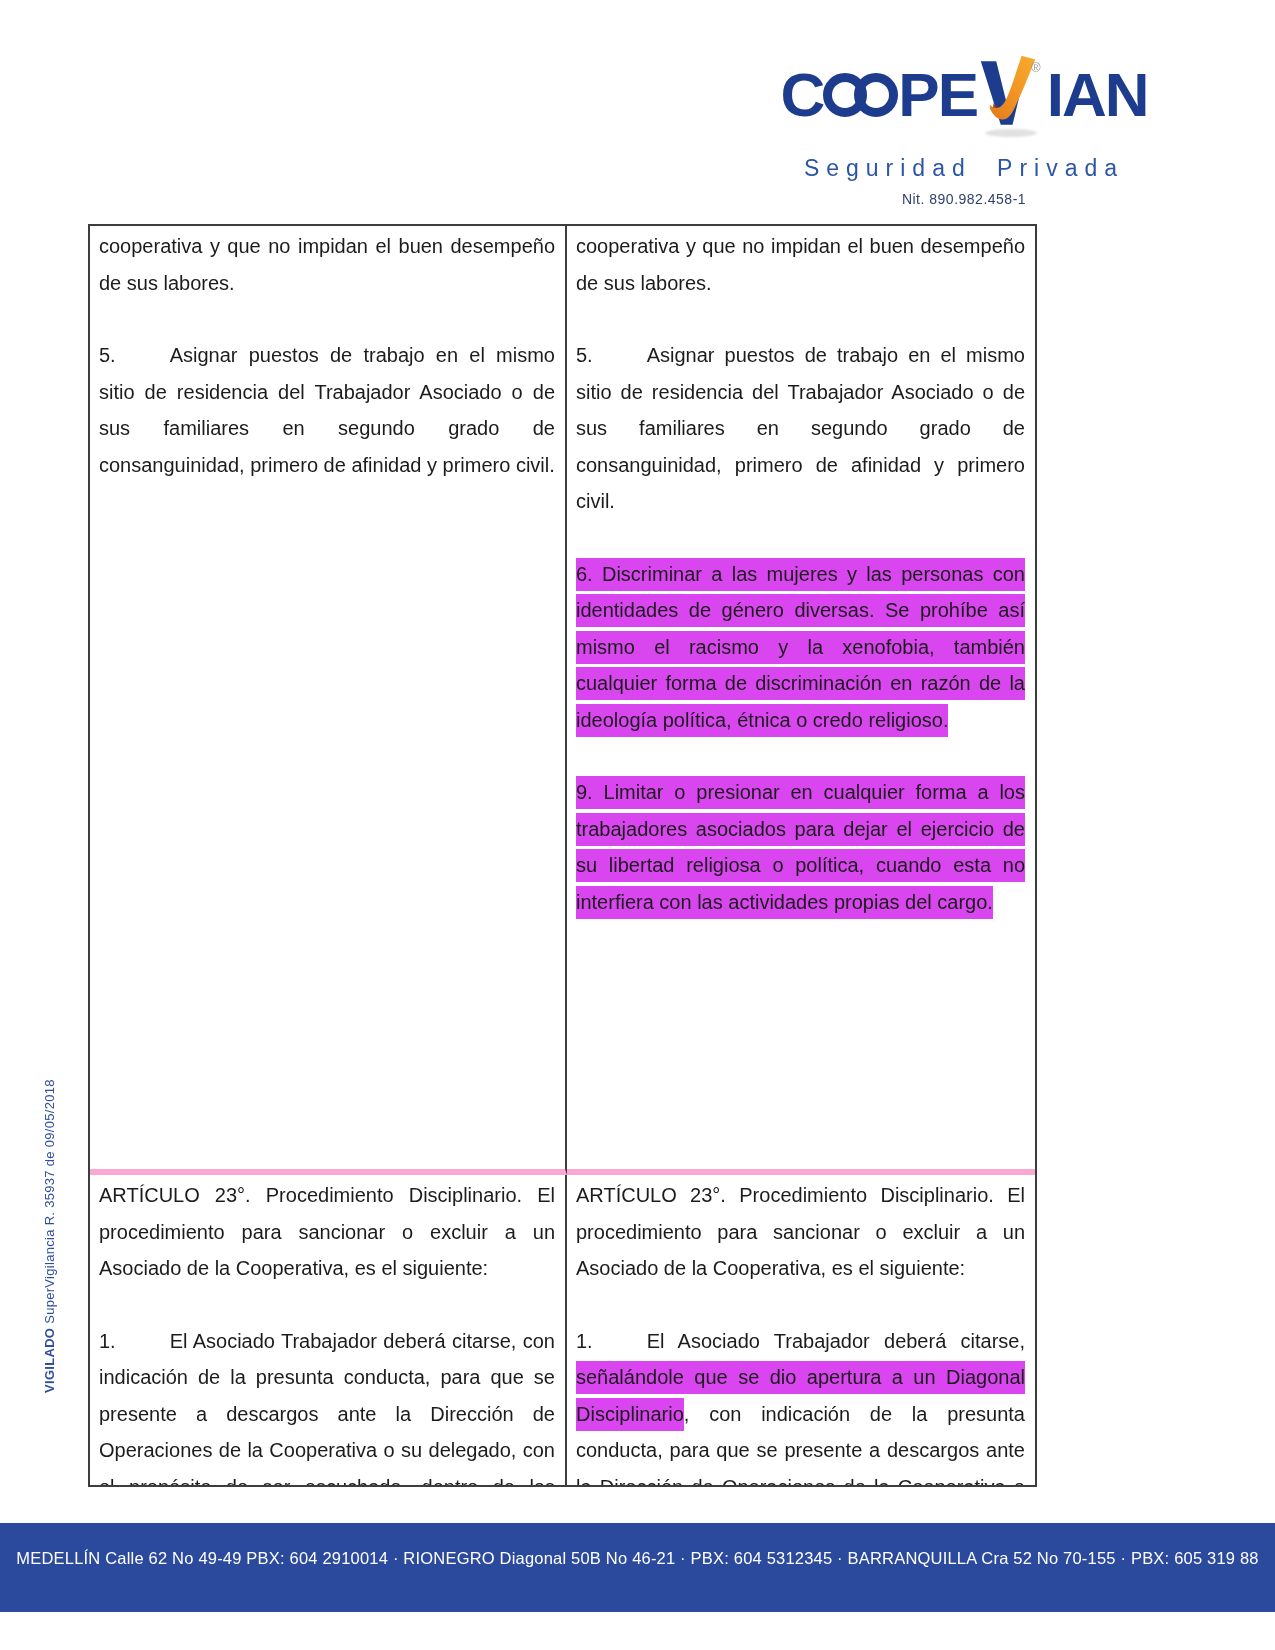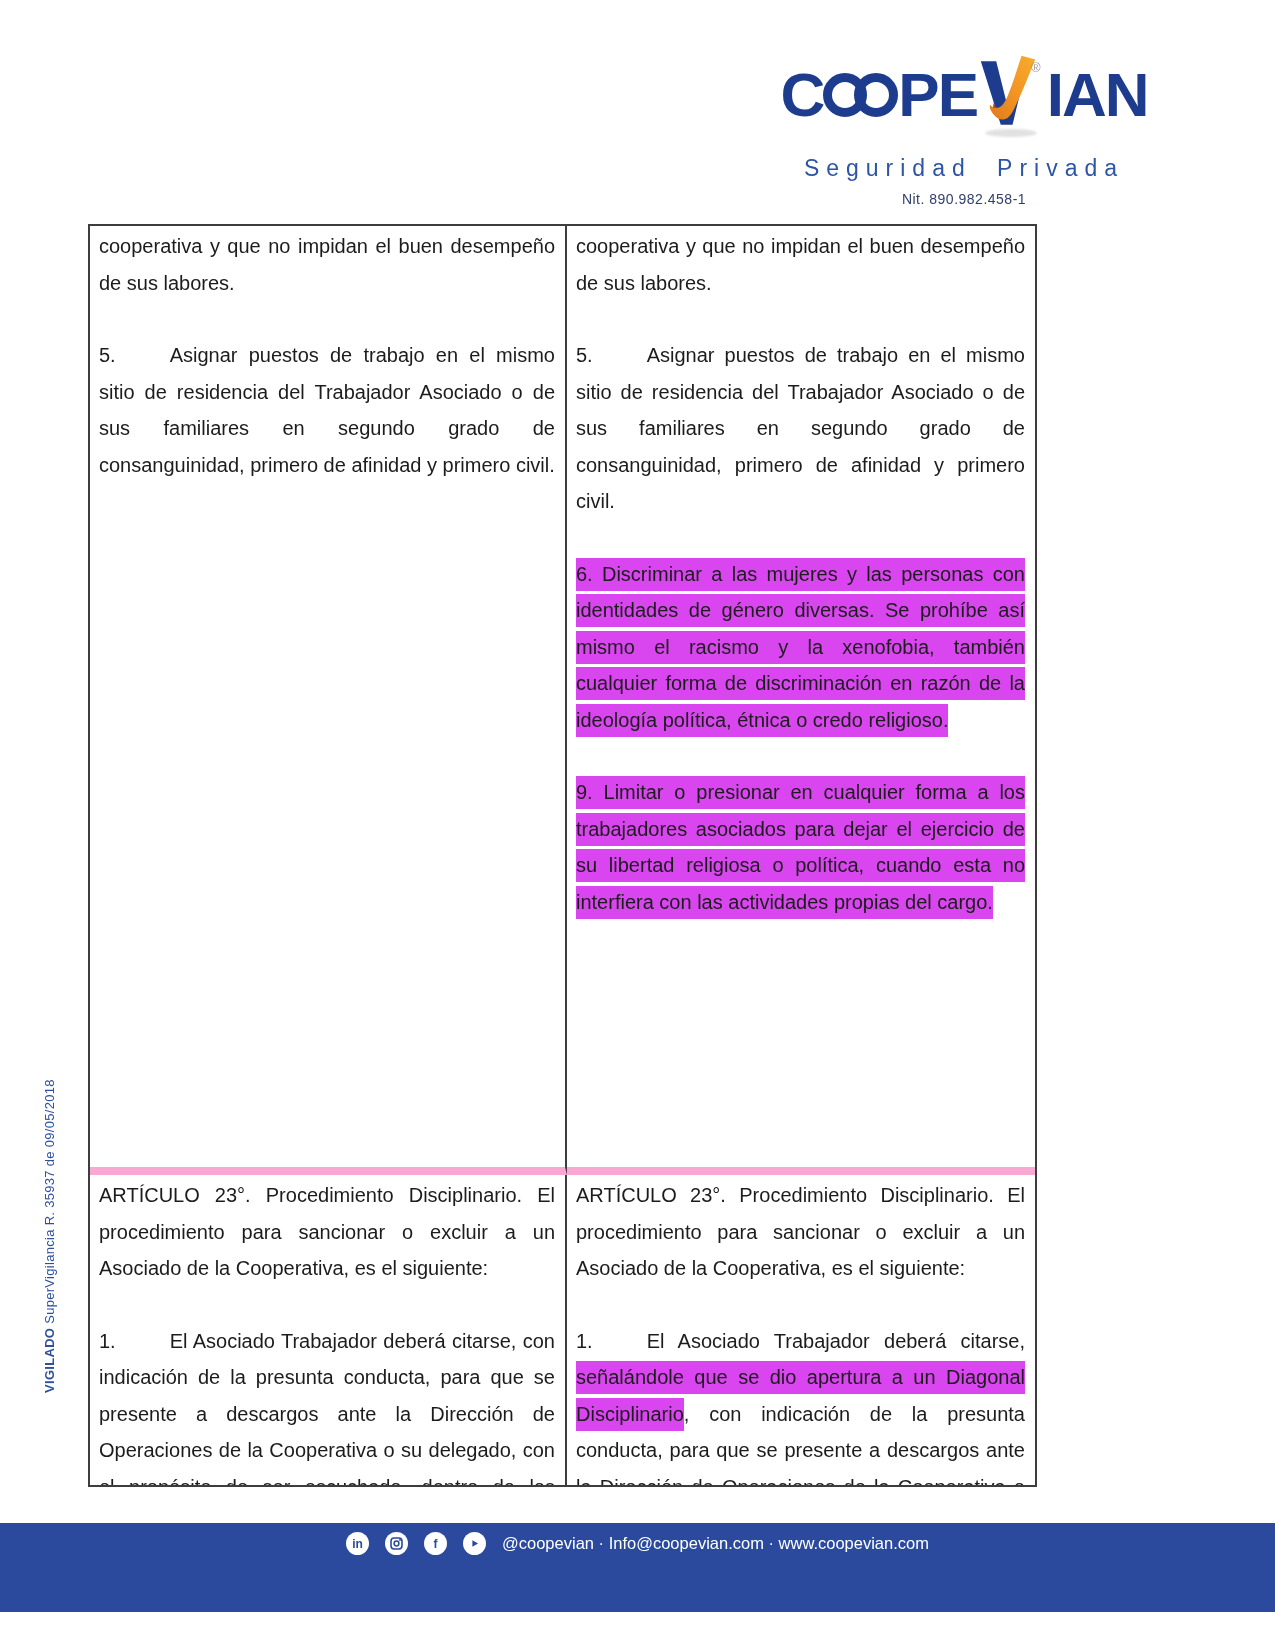--- a/index.html
+++ b/index.html
@@ -19,21 +19,21 @@
   .nit{margin-top:9px;font-size:14px;color:#31406b;letter-spacing:.5px;}
 
   
   .doc-table{position:absolute;left:88px;top:224px;width:949px;height:1263px;
              border:2px solid #3d3d3d;display:grid;
              grid-template-columns:477px 1fr;grid-template-rows:949px 1fr;
              box-sizing:border-box;background:#fff;}
   .cell{box-sizing:border-box;padding:2px 10px 0 9px;overflow:hidden;
         font-size:20px;line-height:36.5px;text-align:justify;}
   .cell.cl{border-right:2px solid #3d3d3d;}
-  .cell.rt{border-bottom:8px solid #f9a8d4;}
+  .cell.rt{border-bottom:6px solid #f9a8d4;}
   .para{margin:0 0 36px 0;}
   .tab{display:inline-block;width:54px;}
   mark{background:#d946ef;color:inherit;padding:5px 0 6px;}
   .just-last{text-align-last:justify;-moz-text-align-last:justify;}
 
   
   .watermark{position:absolute;left:42px;top:1393px;transform:rotate(-90deg);
              transform-origin:0 0;white-space:nowrap;font-size:13px;color:#2e4f9e;
              letter-spacing:.3px;}
   .watermark .wb{font-weight:bold;}
@@ -103,30 +103,14 @@
     <p class="para">ARTÍCULO 23°. Procedimiento Disciplinario. El procedimiento para sancionar o excluir a un Asociado de la Cooperativa, es el siguiente:</p>
     <p class="para just-last"><span>1.</span><span class="tab"></span><span>El Asociado Trabajador deberá citarse, </span><mark>señalándole que se dio apertura a un Diagonal Disciplinario</mark><span>, con indicación de la presunta conducta, para que se presente a descargos ante la Dirección de Operaciones de la Cooperativa o su delegado, con el propósito de ser escuchado,</span></p>
   </div>
 </div>
 
 <div class="watermark">
   <span class="wb">VIGILADO</span><span> SuperVigilancia R. 35937 de 09/05/2018</span>
 </div>
 
 <div class="footer">
-  <div class="f2">
-    <span class="fic">in</span>
-    <span class="fic">
-      <svg width="13" height="13" viewBox="0 0 13 13">
-        <rect x="1" y="1" width="11" height="11" rx="3.2" fill="none" stroke="#2b4a9e" stroke-width="1.6"></rect>
-        <circle cx="6.5" cy="6.5" r="2.4" fill="none" stroke="#2b4a9e" stroke-width="1.5"></circle>
-        <circle cx="10" y="3" cy="3" r="0.9" fill="#2b4a9e"></circle>
-      </svg>
-    </span>
-    <span class="fic">f</span>
-    <span class="fic">
-      <svg width="11" height="11" viewBox="0 0 11 11">
-        <path d="M3.4 2.2 L9 5.5 L3.4 8.8 Z" fill="#2b4a9e"></path>
-      </svg>
-    </span>
-    <span class="ftext">@coopevian  · Info@coopevian.com · www.coopevian.com</span>
-  </div>
+  <div class="f1">MEDELLÍN Calle 62 No 49-49  PBX: 604 2910014 · RIONEGRO Diagonal  50B No 46-21 · PBX: 604 5312345 · BARRANQUILLA Cra 52 No 70-155 · PBX: 605 319 88</div>
 </div>
 
 </body></html>

